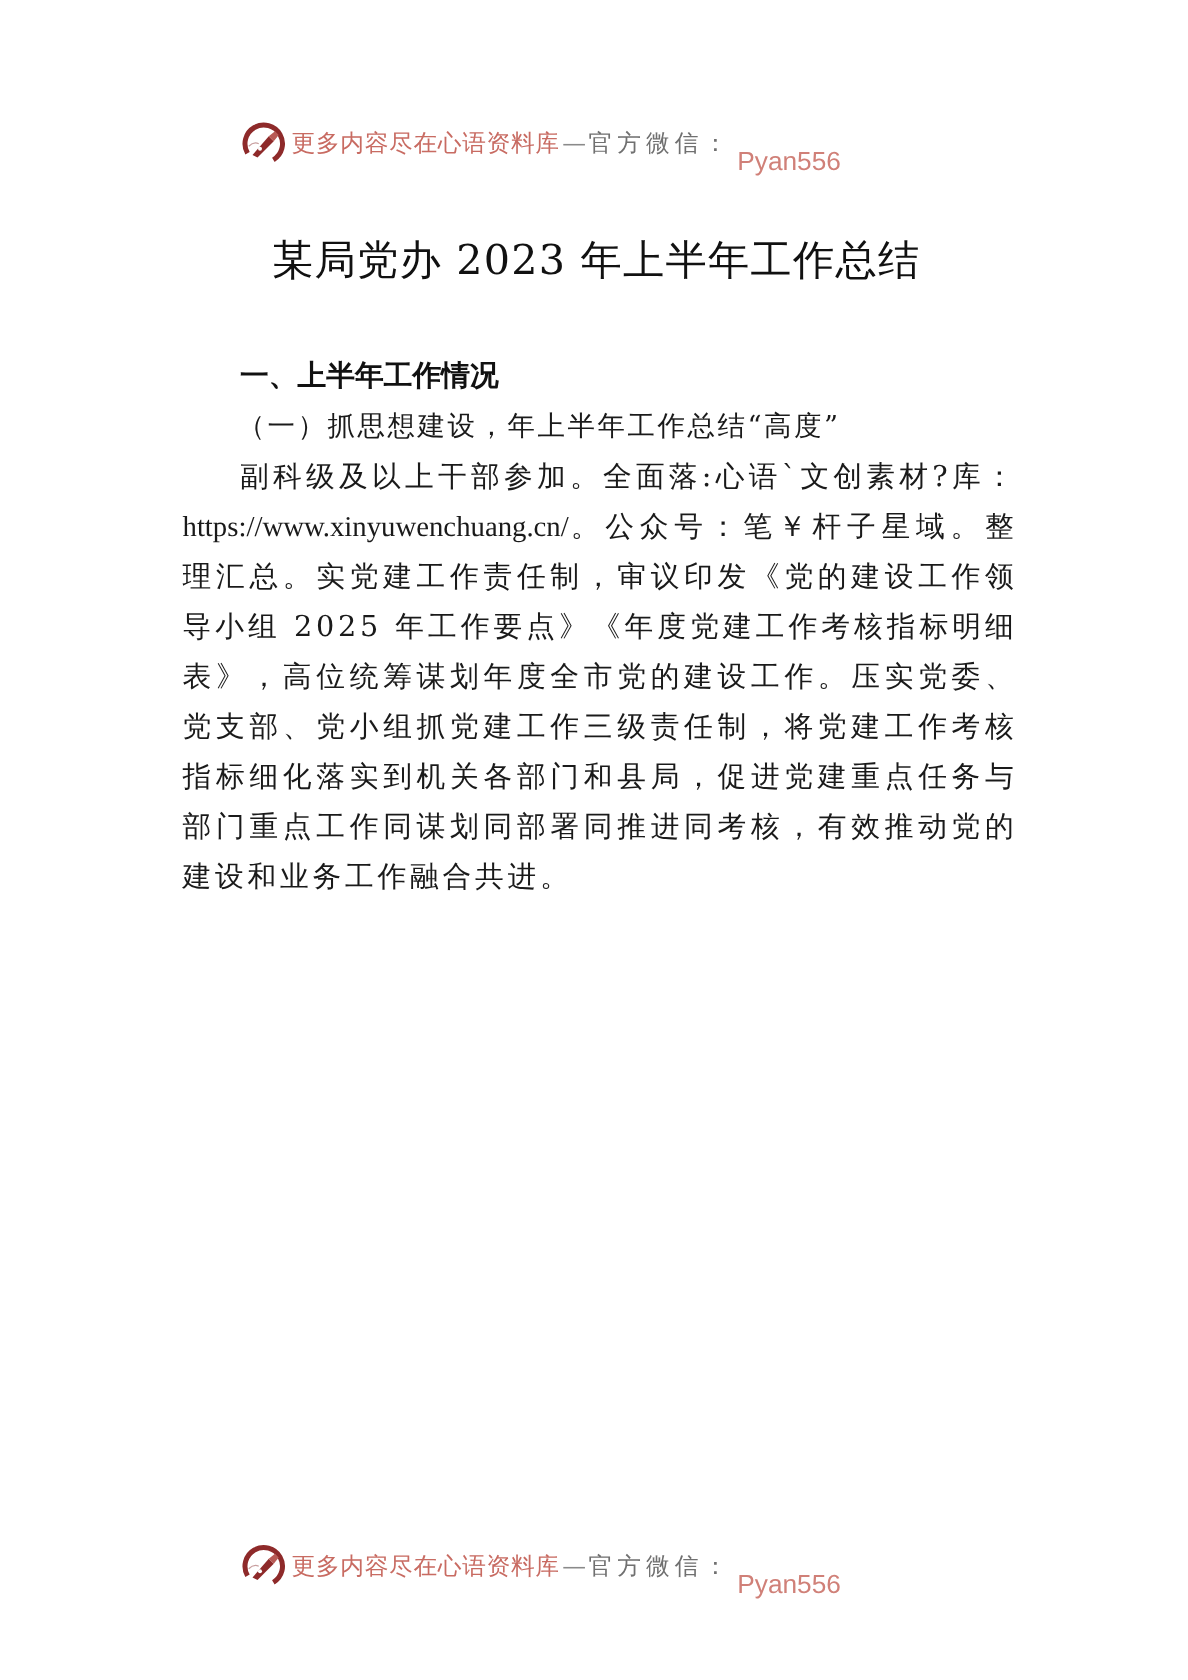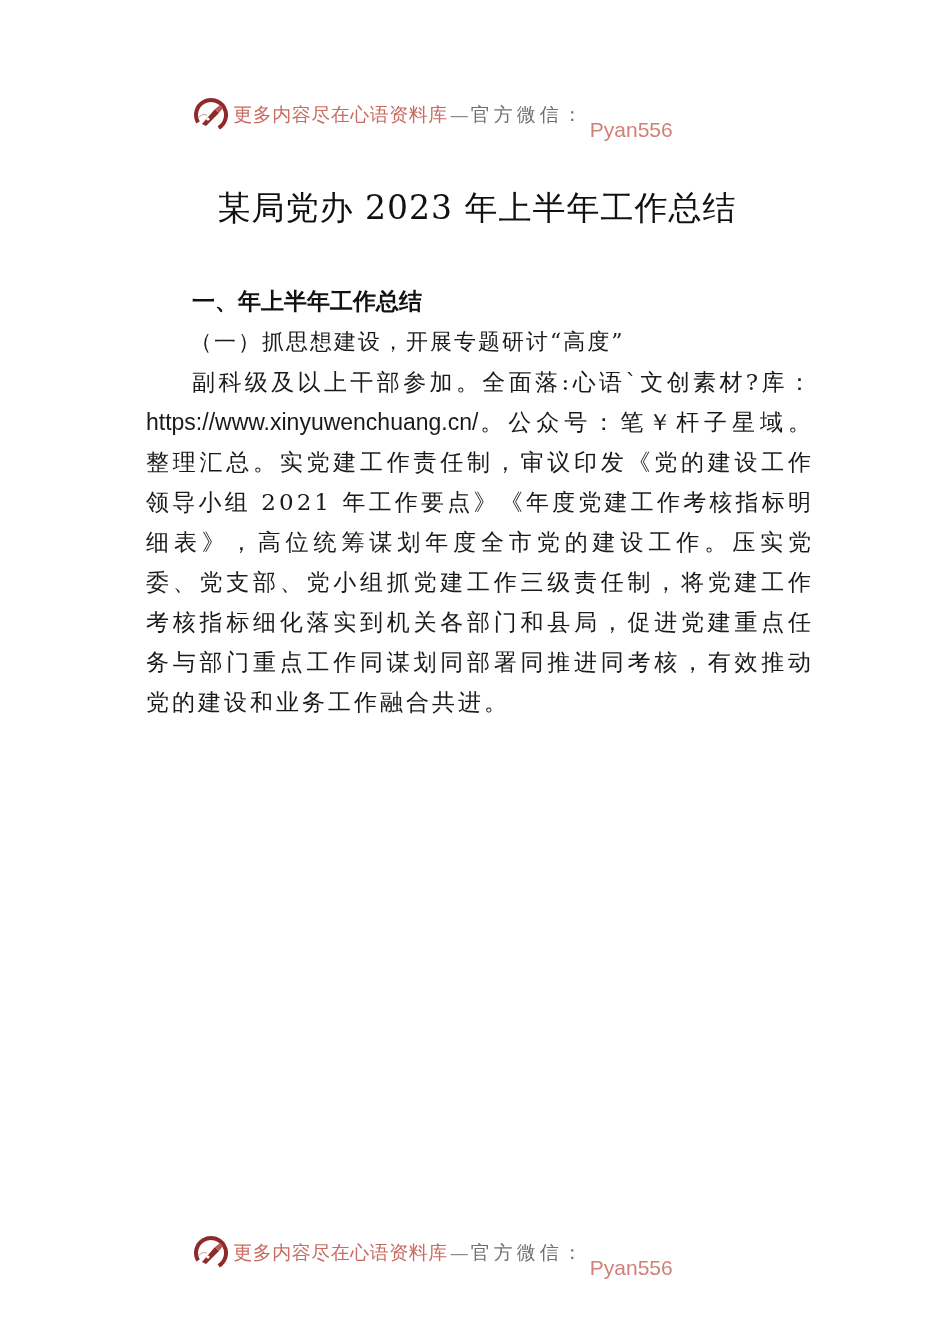--- a/index.html
+++ b/index.html
@@ -96,21 +96,21 @@
     .h2 {
       margin: 0;
       font-size: 22px;
       line-height: 40px;
       text-indent: 2em;
       letter-spacing: 2px;
       color: #1a1a1a;
     }
     .p2 { margin-top: 0; }
     .mono-url {
-      font-family: Liberation Sans, sans-serif;
+      font-family: Liberation Serif, serif;
       letter-spacing: 0;
     }
     .p3 { margin-top: 0; }
   </style>
 </head>
 <body>
 
 <div class="banner top">
   <svg class="logo" viewBox="0 0 36 36">
     <circle cx="18" cy="18" r="15" fill="none" stroke="#8e2a2a" stroke-width="4" stroke-dasharray="70 24" transform="rotate(150 18 18)"></circle>
@@ -121,23 +121,23 @@
   </svg>
   <span class="brand">更多内容尽在心语资料库</span>
   <span class="dash">—</span>
   <span class="official">官方微信：</span>
   <span class="wechat-id">Pyan556</span>
 </div>
 
 <h1 class="title">某局党办  2023 年上半年工作总结</h1>
 
 <div class="content">
-  <p class="h1">一、年上半年工作总结</p>
-  <p class="h2">（一）抓思想建设，开展专题研讨“高度”</p>
-  <p class="para p2"><span>副科级及以上干部参加。全面落:心语`文创素材?库：</span><span class="mono-url">https://www.xinyuwenchuang.cn/</span><span>。公众号：笔￥杆子星域。整理汇总。实党建工作责任制，审议印发《党的建设工作领导小组 2021 年工作要点》《年度党建工作考核指标明细表》，高位统筹谋划年度全市党的建设工作。压实党委、党支部、党小组抓党建工作三级责任制，将党建工作考核指标细化落实到机关各部门和县局，促进党建重点任务与部门重点工作同谋划同部署同推进同考核，有效推动党的建设和业务工作融合共进。</span></p>
+  <p class="h1">一、上半年工作情况</p>
+  <p class="h2">（一）抓思想建设，年上半年工作总结“高度”</p>
+  <p class="para p2"><span>副科级及以上干部参加。全面落:心语`文创素材?库：</span><span class="mono-url">https://www.xinyuwenchuang.cn/</span><span>。公众号：笔￥杆子星域。整理汇总。实党建工作责任制，审议印发《党的建设工作领导小组 2025 年工作要点》《年度党建工作考核指标明细表》，高位统筹谋划年度全市党的建设工作。压实党委、党支部、党小组抓党建工作三级责任制，将党建工作考核指标细化落实到机关各部门和县局，促进党建重点任务与部门重点工作同谋划同部署同推进同考核，有效推动党的建设和业务工作融合共进。</span></p>
 </div>
 
 <div class="banner bottom">
   <svg class="logo" viewBox="0 0 36 36">
     <circle cx="18" cy="18" r="15" fill="none" stroke="#8e2a2a" stroke-width="4" stroke-dasharray="70 24" transform="rotate(150 18 18)"></circle>
     <path d="M9 27 L22 12 L26 16 L13 29 Z" fill="#8e2a2a"></path>
     <path d="M22 12 L27 8 L30 11 L26 16 Z" fill="#b85a55"></path>
     <circle cx="15" cy="22" r="1.6" fill="#ffffff"></circle>
     <path d="M6 20 Q10 16 14 18" stroke="#c9a0a0" stroke-width="1" fill="none"></path>
   </svg>

